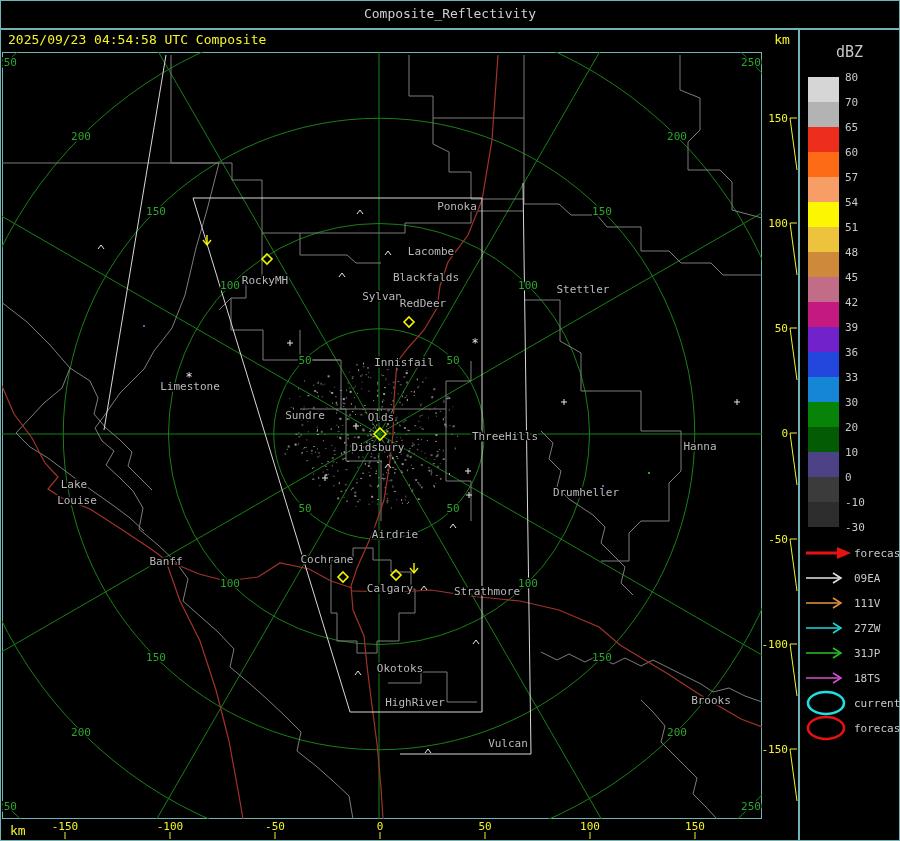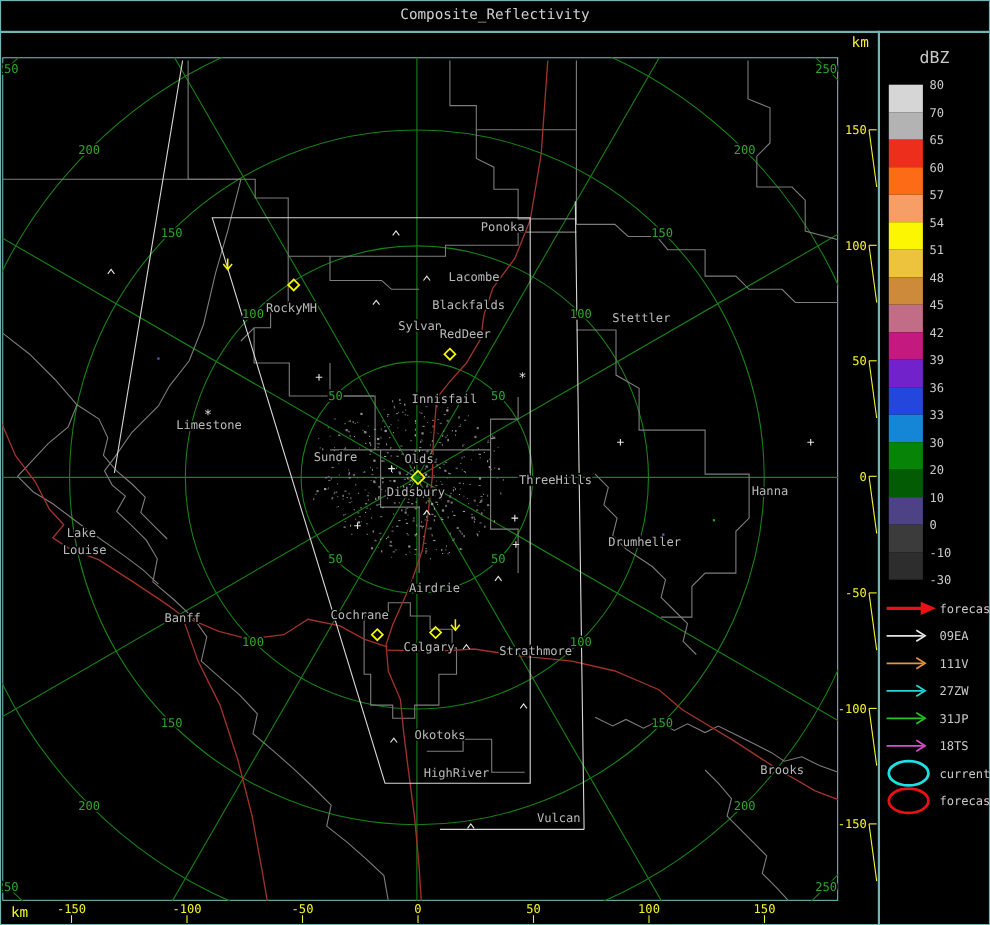--- a/index.html
+++ b/index.html
@@ -23,20 +23,21 @@
 </head>
 <body>
 <div id="canvas">
 
   <div id="titlebar">
     <span>Composite_Reflectivity</span>
   </div>
   <div class="tealline" style="left:0;top:28px;width:900px;height:2px;"></div>
 
   <div id="infobar">
+    <span id="timestamp">2025/09/23 04:54:58 UTC Composite</span>
     <span id="km-top">km</span>
   </div>
 
   <div id="map-frame">
     <svg id="map-svg" width="760" height="767" viewBox="2 52 760 767">
         <g stroke="#178217" fill="none" stroke-width="1">
           <circle cx="379" cy="434" r="105.25"></circle>
           <circle cx="379" cy="434" r="210.5"></circle>
           <circle cx="379" cy="434" r="315.75"></circle>
           <circle cx="379" cy="434" r="421"></circle>

